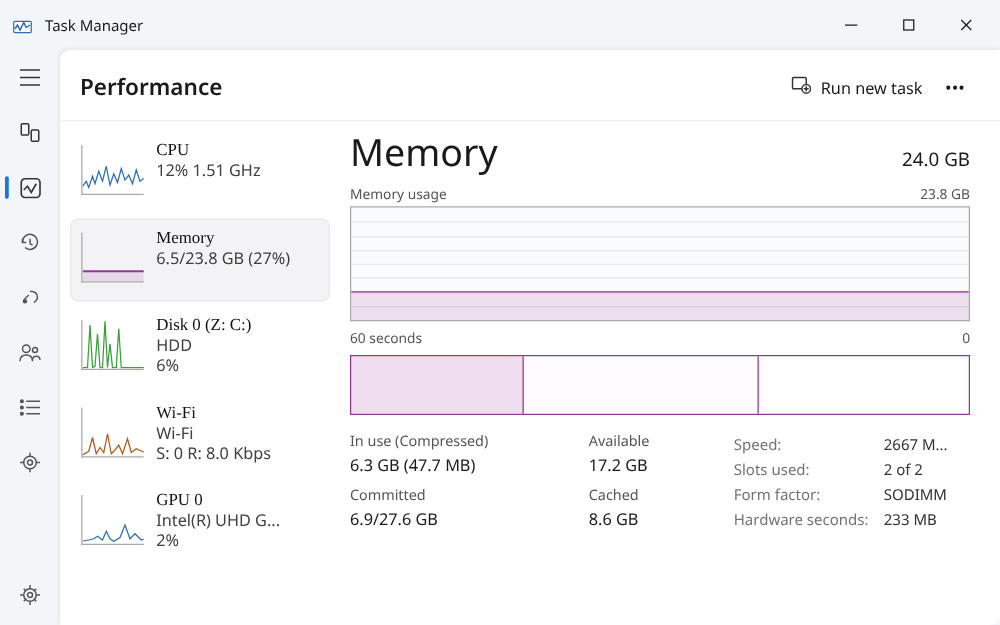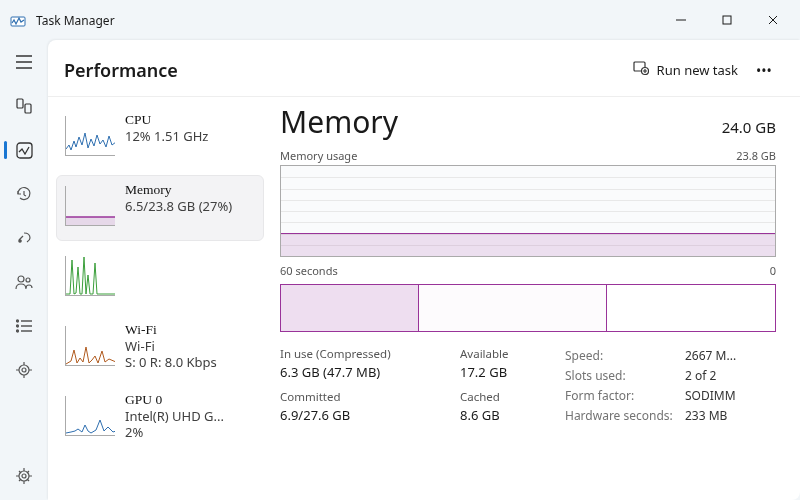--- a/index.html
+++ b/index.html
@@ -37,21 +37,21 @@
   .smallrow .r { margin-left: auto; }
   .graph { height: 92px; border: 1px solid #aaa; margin-top: 2px; position: relative; background: #fafbfc; }
   .graph .grid { position: absolute; inset: 0; }
   .graph .gl { position: absolute; left: 0; right: 0; border-top: 1px solid #e8e8e8; }
   .memusebar { position: absolute; left: 0; right: 0; bottom: 0; height: 26%; background: rgba(160,70,170,0.15); border-top: 1.5px solid #993399; }
   .comp { height: 48px; border: 1px solid #993399; margin-top: 6px; display: flex; }
   .comp .seg { height: 100%; border-right: 1px solid #993399; }
   .comp .seg.inuse { width: 28%; background: rgba(160,70,170,0.18); }
   .comp .seg.standby { width: 38%; background: rgba(160,70,170,0.02); }
   .comp .seg.free { flex: 1; border-right: none; }
-  .stats { display: flex; margin-top: 14px; gap: 0; font-size: 12px; }
+  .stats { display: flex; margin-top: 14px; gap: 11px; font-size: 12px; }
   .statcol { display: flex; flex-direction: column; }
   .w1 { width: 180px; }
   .w2 { width: 105px; }
   .w4 { flex: 1; }
   .lbl { color: #555; font-size: 11.5px; }
   .val { font-size: 13px; font-weight: 400; margin-top: 2px; }
   .kv { display: flex; font-size: 12px; color: #333; line-height: 20px; }
   .kv .k { width: 120px; color: #737373; }
   svg.spark { position: absolute; bottom: 0; left: 0; }
 </style>
@@ -204,20 +204,25 @@
           <div class="info">
               <span class="name">Memory</span>
               <span class="sub">6.5/23.8 GB (27%)</span>
             </div>
         </div>
         <div class="item">
           <div class="thumb">
               <svg class="spark" width="50" height="40" viewBox="0 0 50 40">
                 <polyline points="0,39 3,39 4,39 6,5 8,39 10,38 12,12 14,39 16,39 18,2 20,39 22,20 24,39 27,39 29,8 31,39 34,39 36,39 40,39 50,39" fill="none" stroke="#3a9e3a" stroke-width="1"></polyline>
               </svg>
+            </div>
+          <div class="info">
+              <span class="name">Disk 0 (Z: C:)</span>
+              <span class="sub">HDD</span>
+              <span class="sub">6%</span>
             </div>
         </div>
         <div class="item">
           <div class="thumb">
               <svg class="spark" width="50" height="40" viewBox="0 0 50 40">
                 <polyline points="0,39 5,36 8,25 11,38 14,33 17,37 20,22 23,38 26,35 29,31 32,38 36,26 39,37 43,34 50,37" fill="none" stroke="#b05a1e" stroke-width="1"></polyline>
               </svg>
             </div>
           <div class="info">
               <span class="name">Wi-Fi</span>

